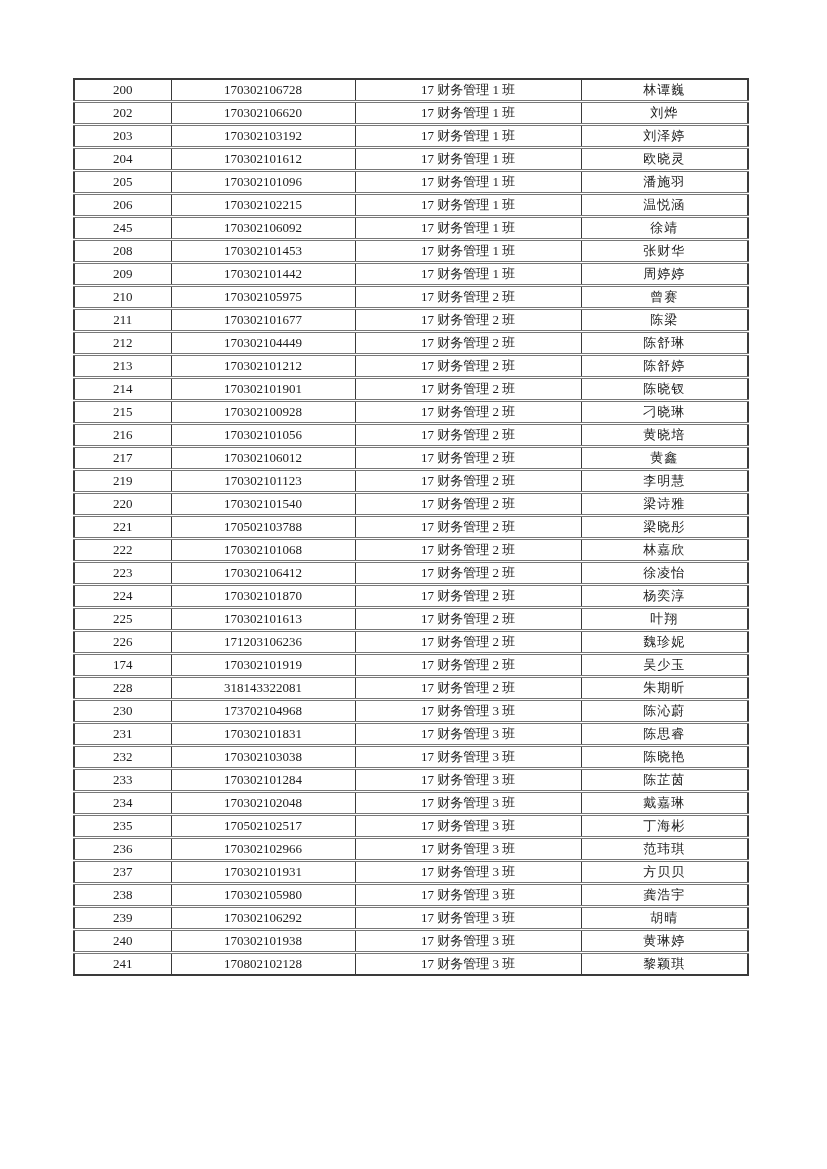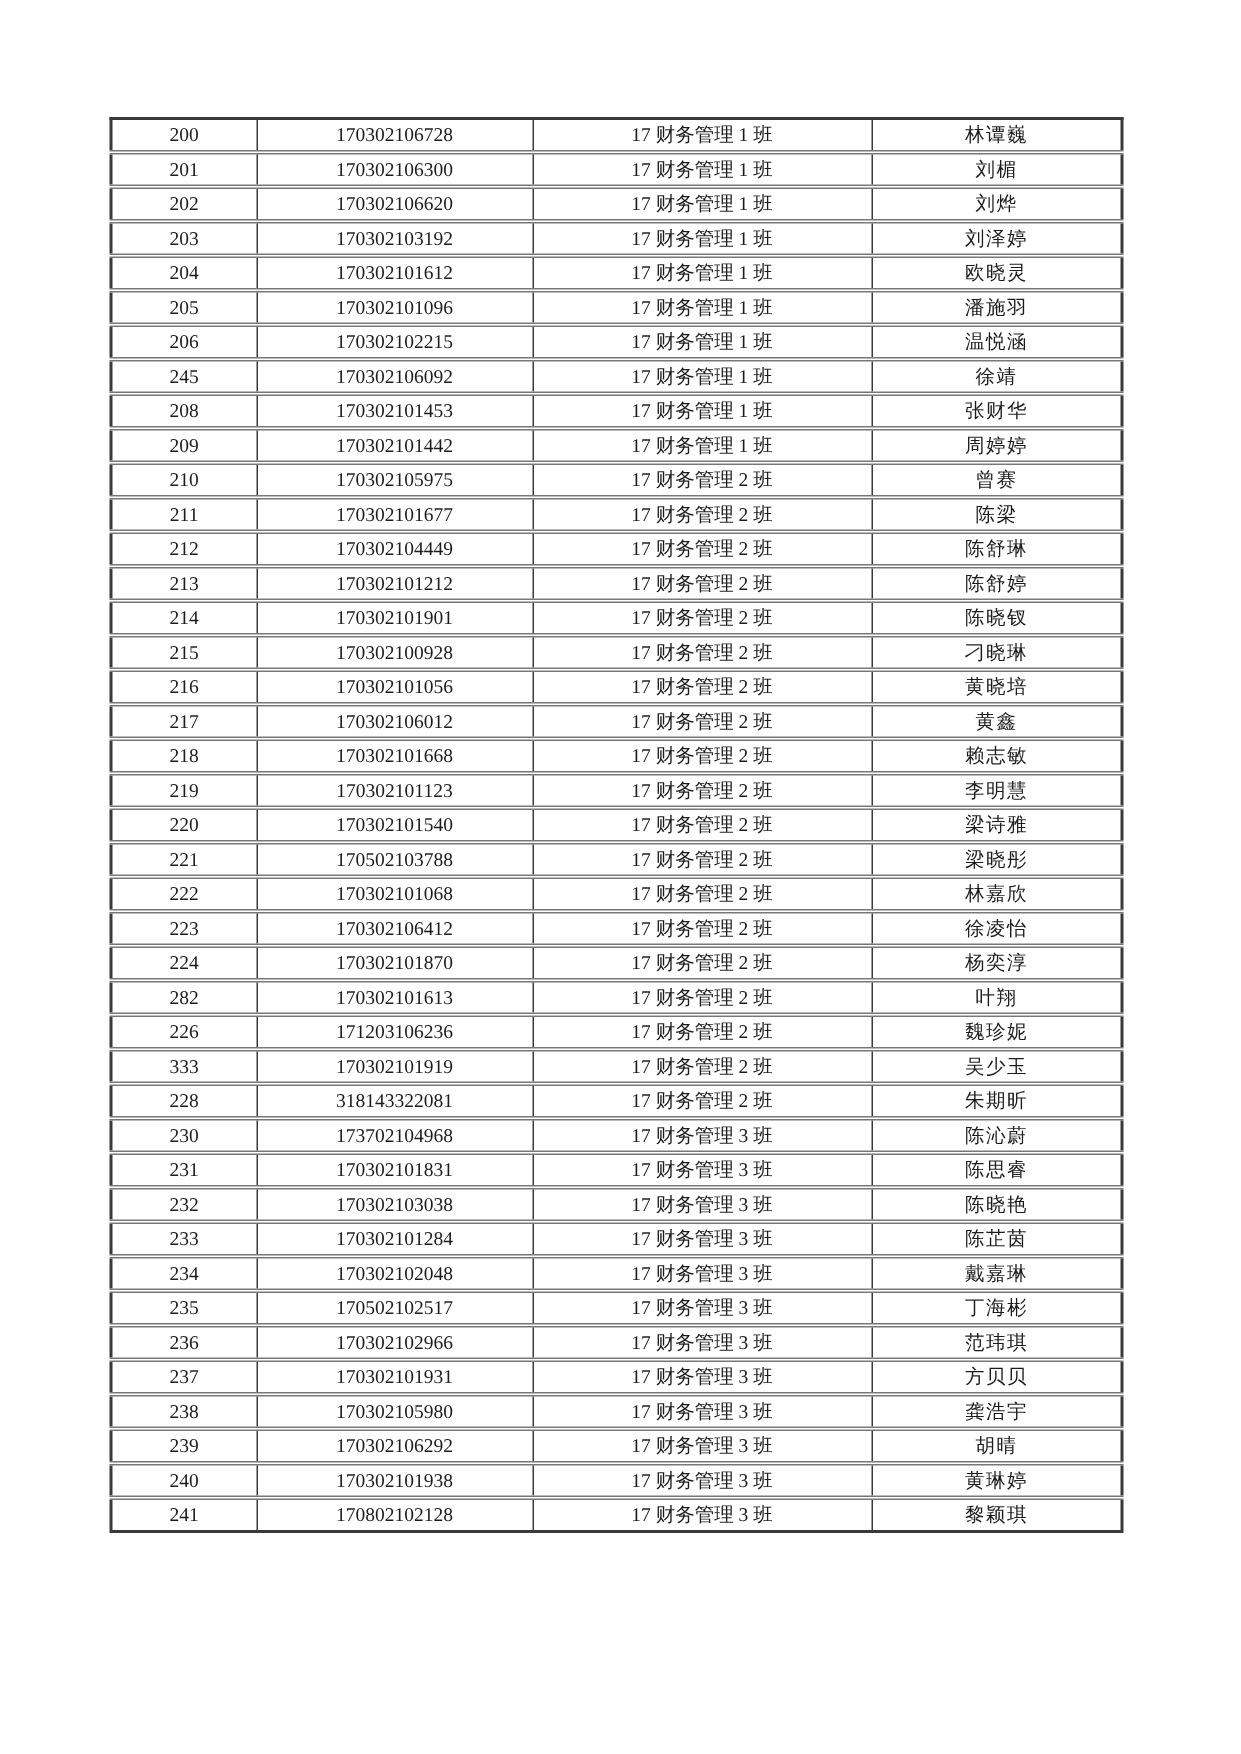--- a/index.html
+++ b/index.html
@@ -60,26 +60,20 @@
       <col style="width:167px">
     </colgroup>
     <tbody>
         <tr>
           <td class="col-no">200</td>
           <td class="col-id">170302106728</td>
           <td class="col-class">17 财务管理 1 班</td>
           <td class="col-name">林谭巍</td>
         </tr>
         <tr>
-          <td class="col-no">201</td>
-          <td class="col-id">170302106300</td>
-          <td class="col-class">17 财务管理 1 班</td>
-          <td class="col-name">刘楣</td>
-        </tr>
-        <tr>
           <td class="col-no">202</td>
           <td class="col-id">170302106620</td>
           <td class="col-class">17 财务管理 1 班</td>
           <td class="col-name">刘烨</td>
         </tr>
         <tr>
           <td class="col-no">203</td>
           <td class="col-id">170302103192</td>
           <td class="col-class">17 财务管理 1 班</td>
           <td class="col-name">刘泽婷</td>
@@ -162,26 +156,20 @@
           <td class="col-class">17 财务管理 2 班</td>
           <td class="col-name">黄晓培</td>
         </tr>
         <tr>
           <td class="col-no">217</td>
           <td class="col-id">170302106012</td>
           <td class="col-class">17 财务管理 2 班</td>
           <td class="col-name">黄鑫</td>
         </tr>
         <tr>
-          <td class="col-no">218</td>
-          <td class="col-id">170302101668</td>
-          <td class="col-class">17 财务管理 2 班</td>
-          <td class="col-name">赖志敏</td>
-        </tr>
-        <tr>
           <td class="col-no">219</td>
           <td class="col-id">170302101123</td>
           <td class="col-class">17 财务管理 2 班</td>
           <td class="col-name">李明慧</td>
         </tr>
         <tr>
           <td class="col-no">220</td>
           <td class="col-id">170302101540</td>
           <td class="col-class">17 财务管理 2 班</td>
           <td class="col-name">梁诗雅</td>
@@ -204,33 +192,33 @@
           <td class="col-class">17 财务管理 2 班</td>
           <td class="col-name">徐凌怡</td>
         </tr>
         <tr>
           <td class="col-no">224</td>
           <td class="col-id">170302101870</td>
           <td class="col-class">17 财务管理 2 班</td>
           <td class="col-name">杨奕淳</td>
         </tr>
         <tr>
-          <td class="col-no">282</td>
+          <td class="col-no">225</td>
           <td class="col-id">170302101613</td>
           <td class="col-class">17 财务管理 2 班</td>
           <td class="col-name">叶翔</td>
         </tr>
         <tr>
           <td class="col-no">226</td>
           <td class="col-id">171203106236</td>
           <td class="col-class">17 财务管理 2 班</td>
           <td class="col-name">魏珍妮</td>
         </tr>
         <tr>
-          <td class="col-no">333</td>
+          <td class="col-no">174</td>
           <td class="col-id">170302101919</td>
           <td class="col-class">17 财务管理 2 班</td>
           <td class="col-name">吴少玉</td>
         </tr>
         <tr>
           <td class="col-no">228</td>
           <td class="col-id">318143322081</td>
           <td class="col-class">17 财务管理 2 班</td>
           <td class="col-name">朱期昕</td>
         </tr>

